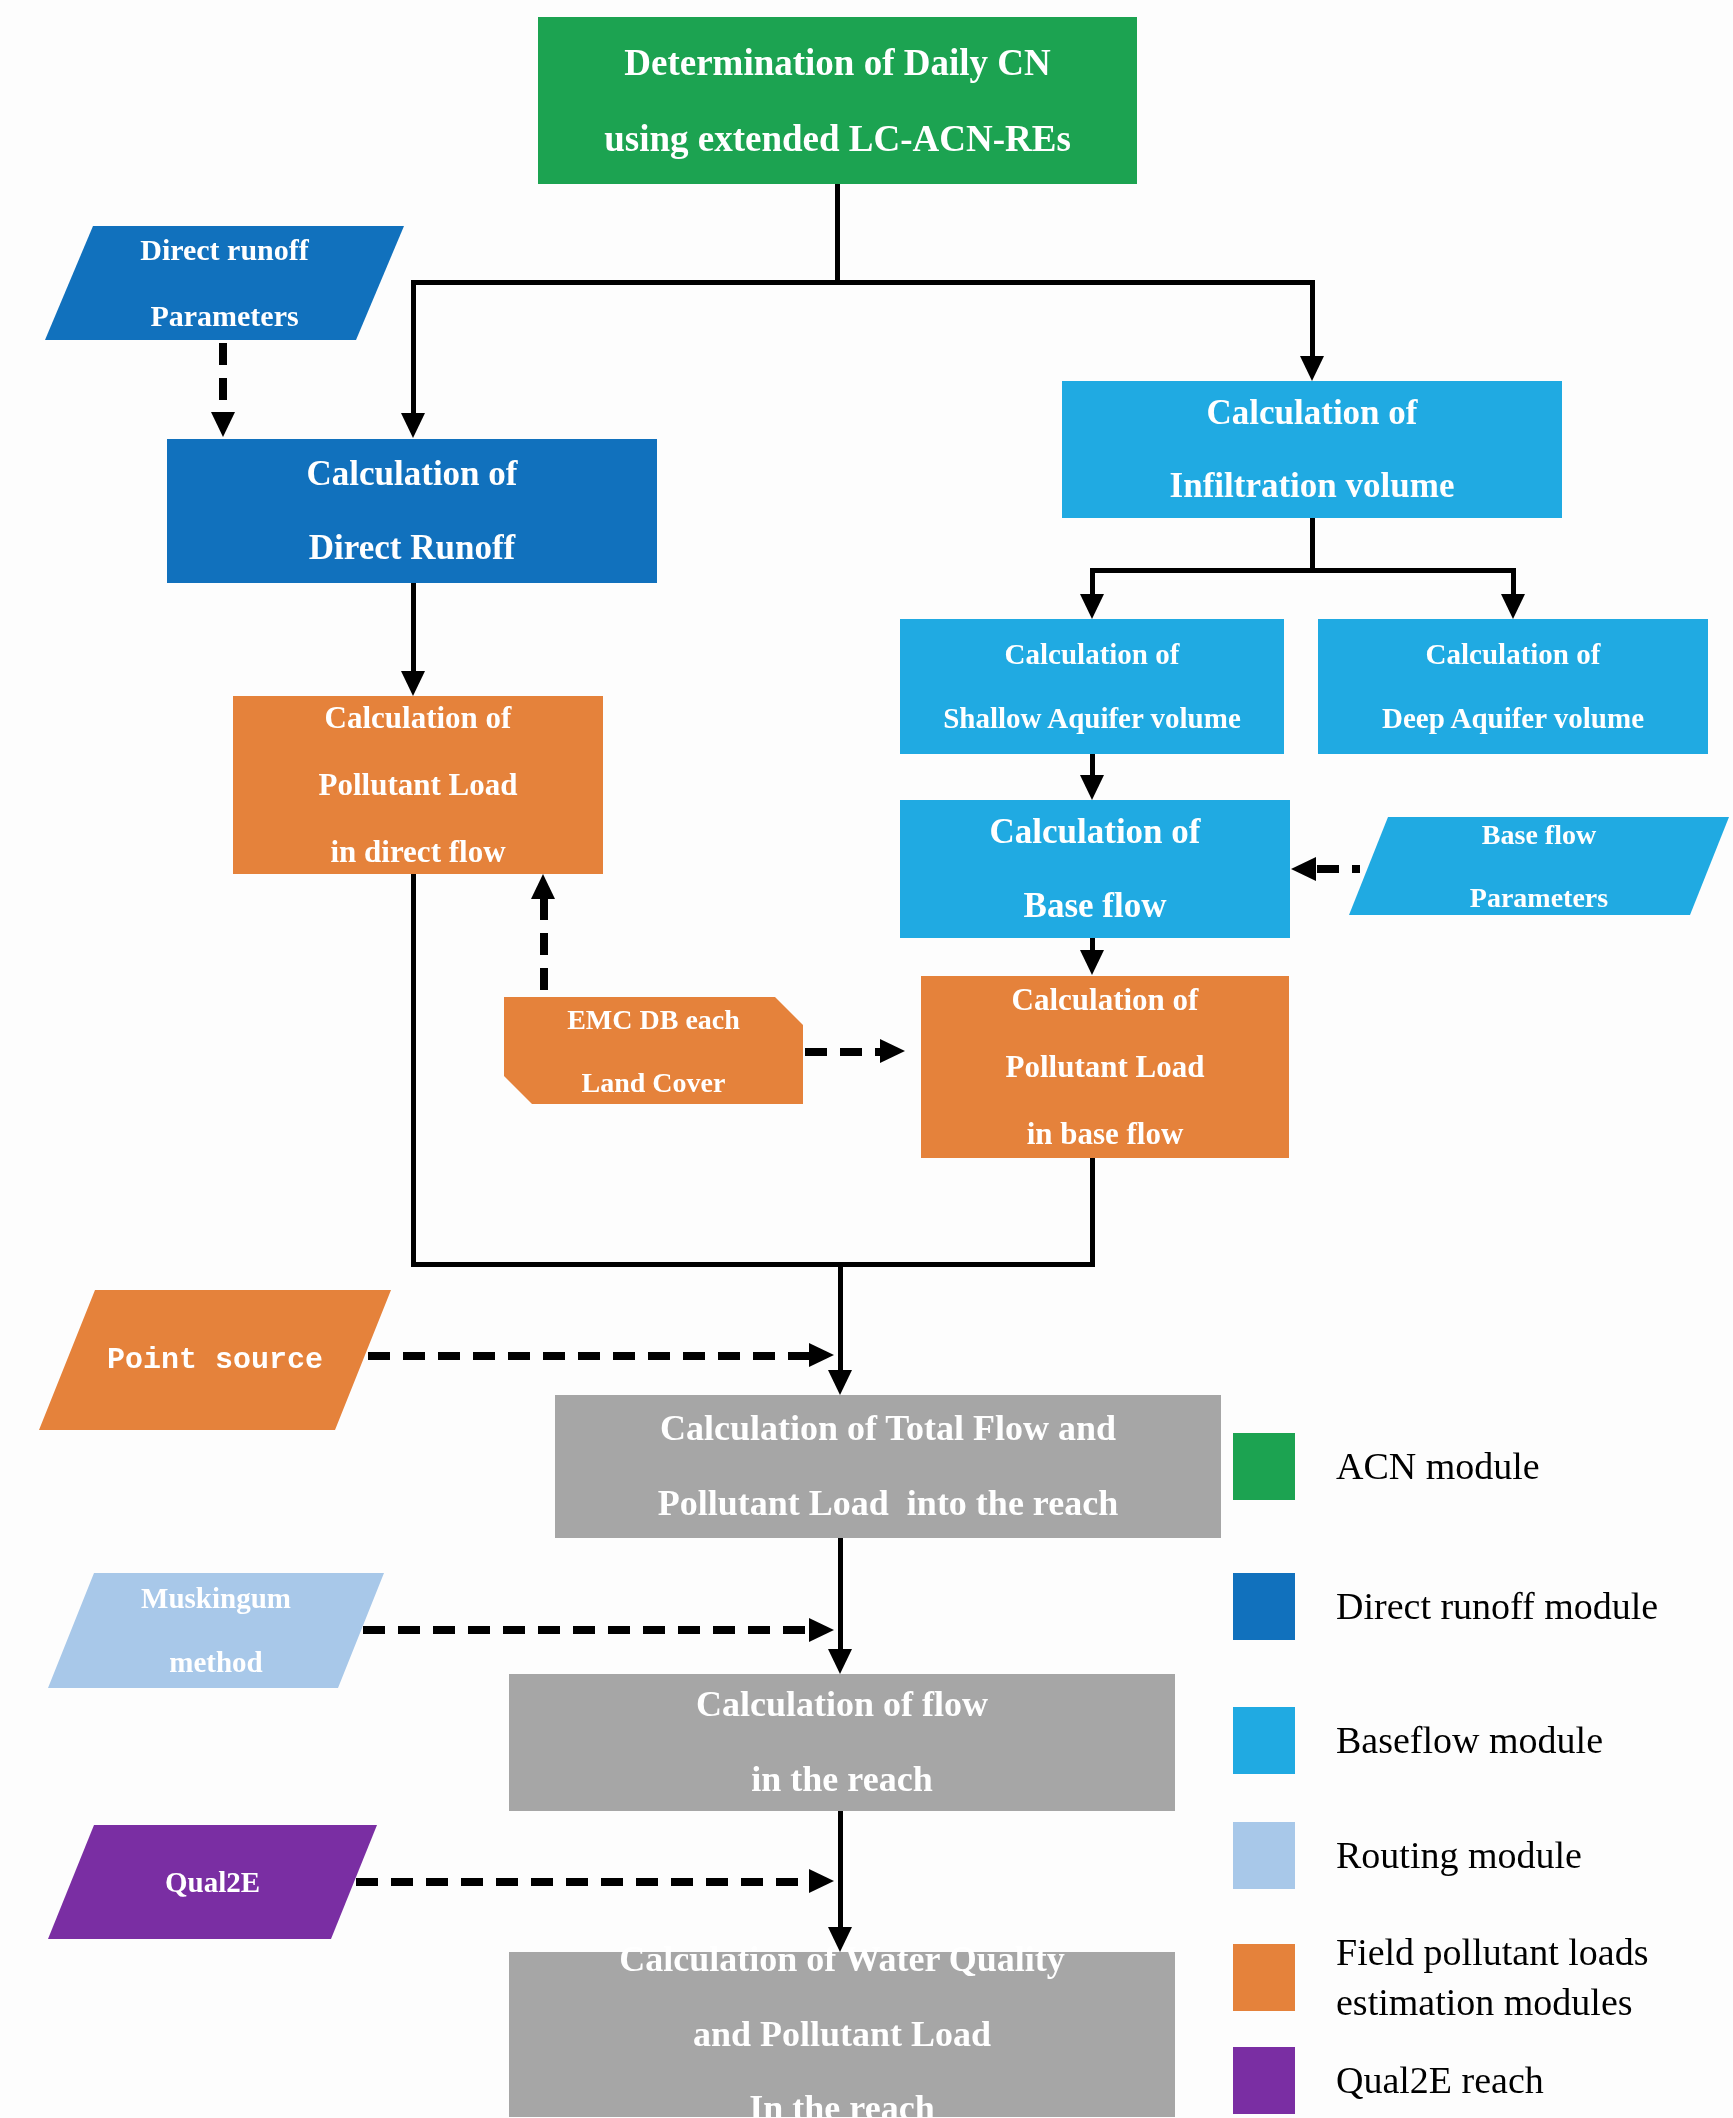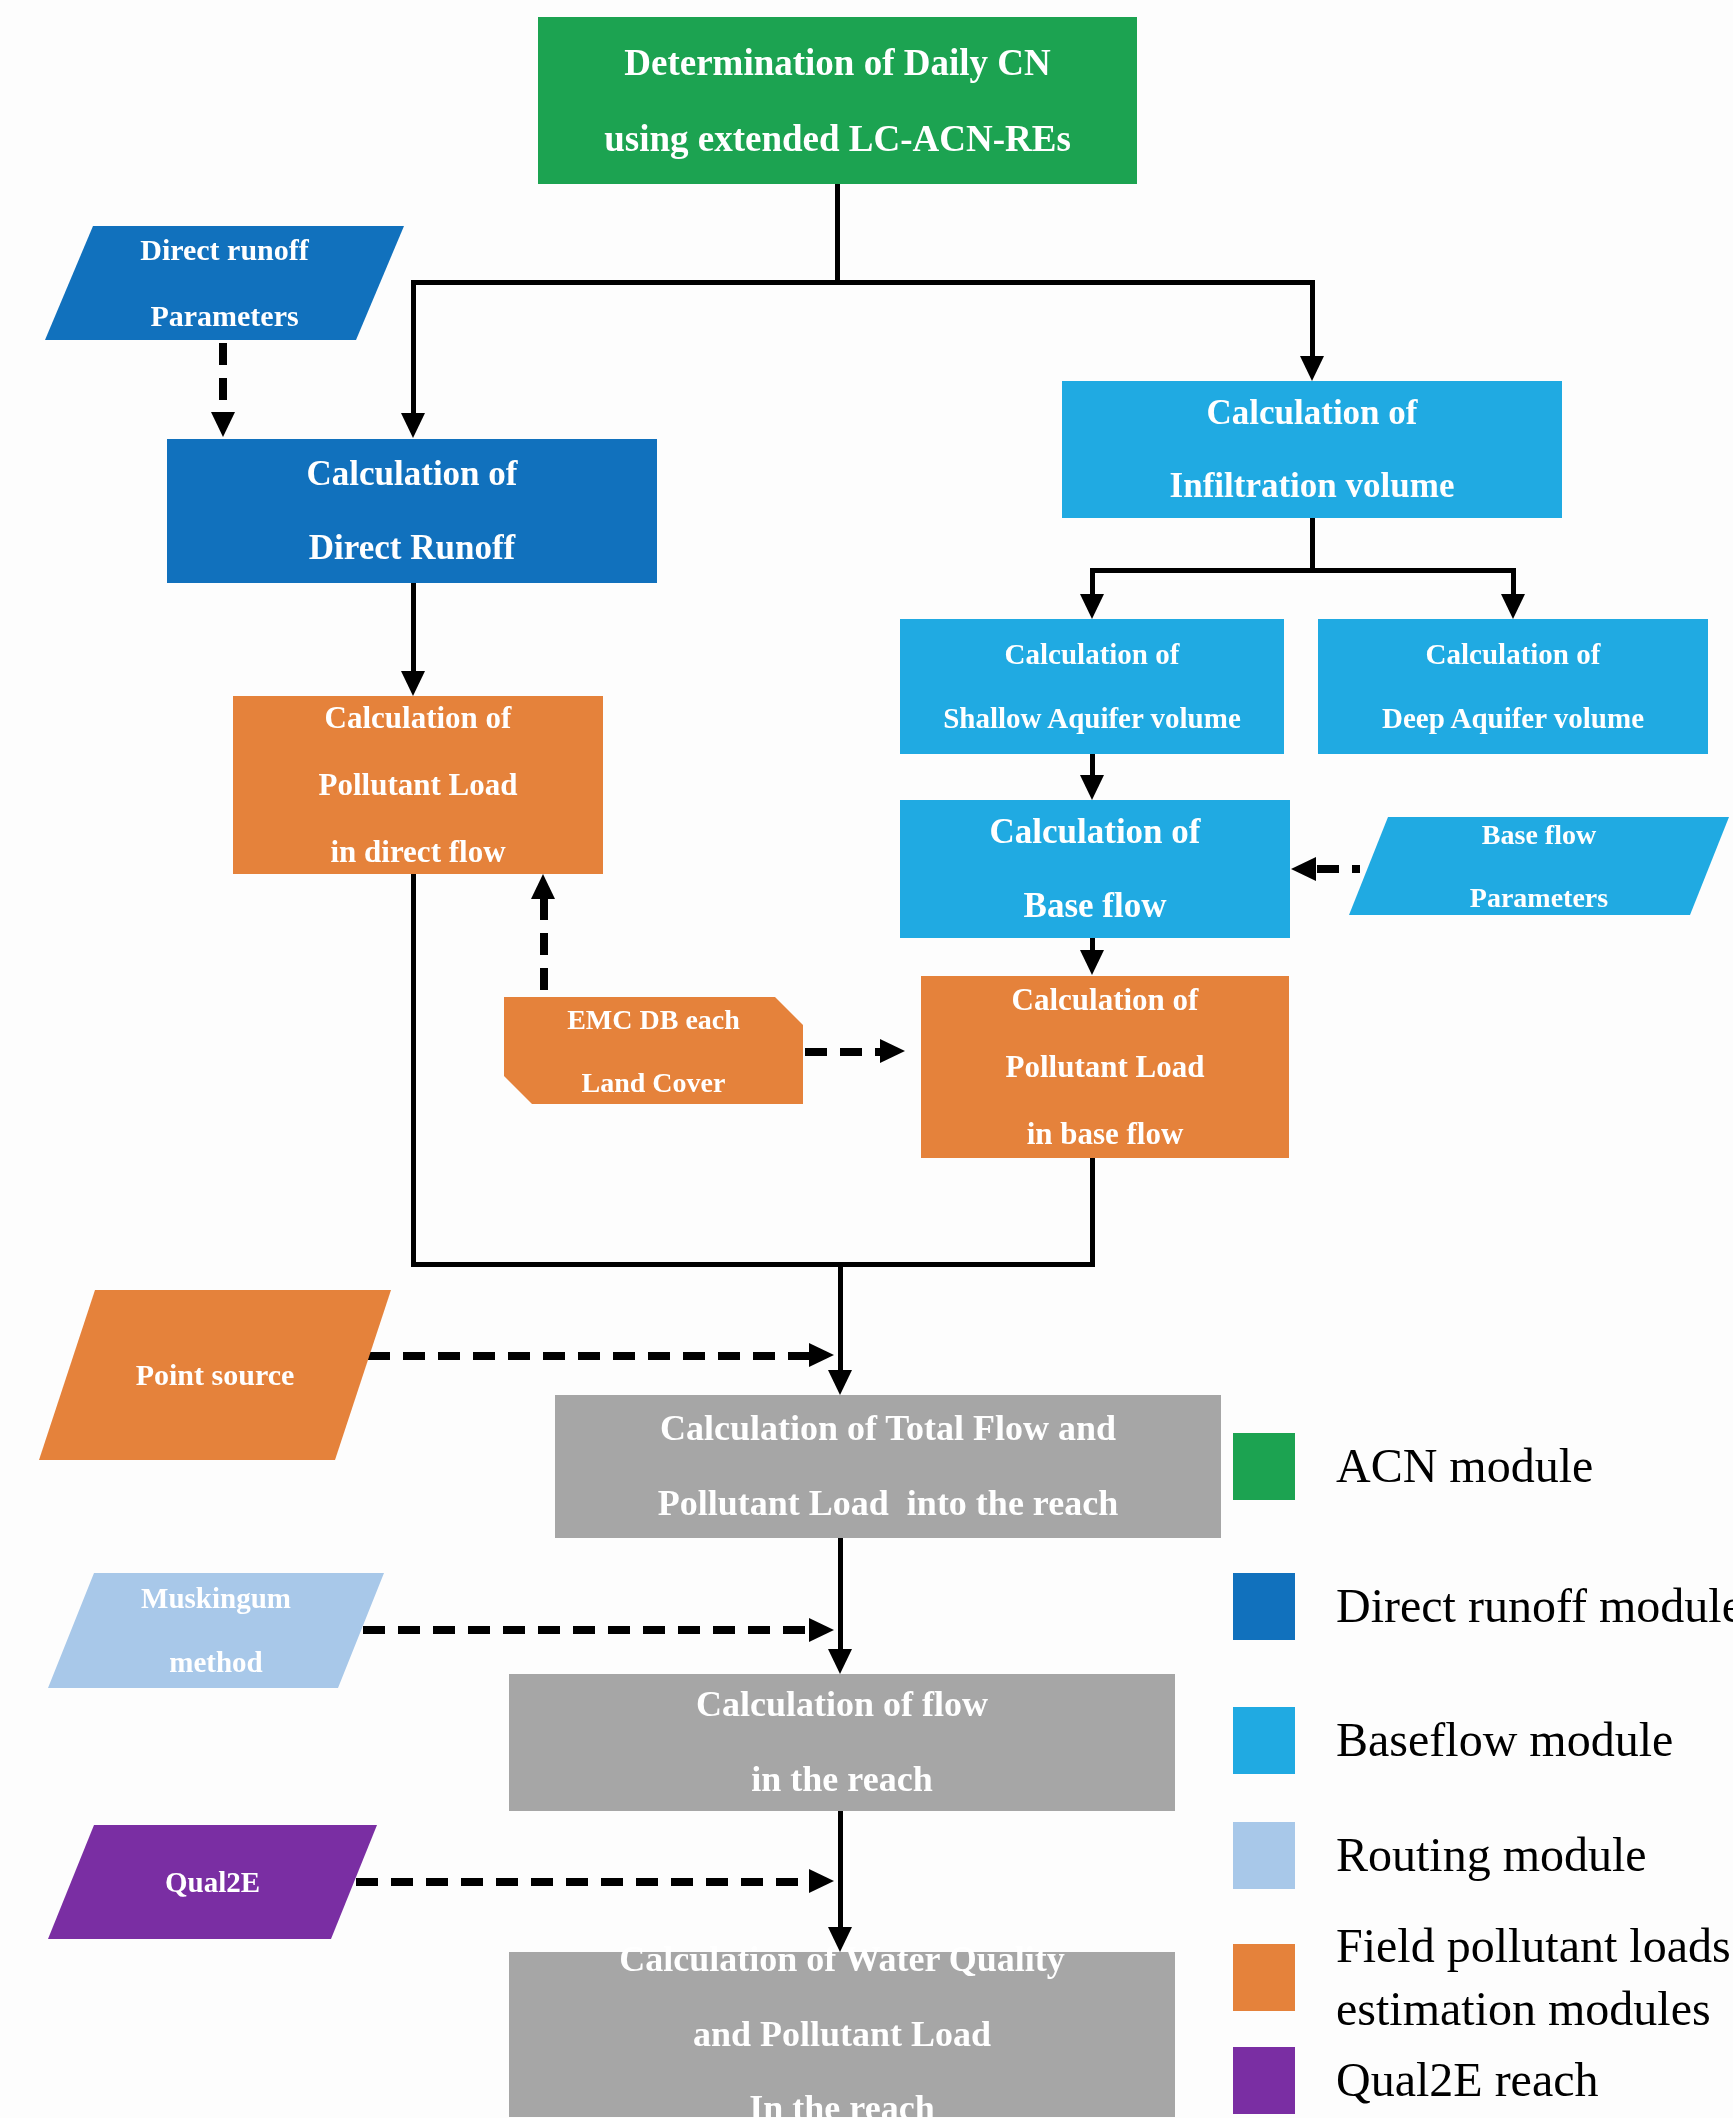--- a/index.html
+++ b/index.html
@@ -29,21 +29,21 @@
   .ah-down{border-left:12.7px solid transparent;border-right:12.7px solid transparent;border-top:25px solid #000;}
   .ah-up{border-left:12.7px solid transparent;border-right:12.7px solid transparent;border-bottom:25px solid #000;}
   .ah-right{border-top:12.7px solid transparent;border-bottom:12.7px solid transparent;border-left:25px solid #000;}
   .ah-left{border-top:12.7px solid transparent;border-bottom:12.7px solid transparent;border-right:25px solid #000;}
   .legend-row{
     position:absolute;left:1233px;width:495px;height:67px;
     display:flex;align-items:center;gap:41px;
   }
   .swatch{width:62px;height:67px;flex:0 0 auto;}
   .legend-label{
-    color:#000;font-size:48px;line-height:1.3;font-weight:normal;
+    color:#000;font-size:38px;line-height:1.3;font-weight:normal;
     display:flex;flex-direction:column;white-space:pre;
   }
 </style>
 </head>
 <body>
 
 <div id="canvas">
 
   <div class="ln" style="left:835px;top:183px;width:4.6px;height:100px;"></div>
   <div class="ln" style="left:411px;top:280px;width:904px;height:4.6px;"></div>
@@ -151,21 +151,21 @@
     <span class="l">EMC DB each</span>
     <span class="l">Land Cover</span>
   </div>
 
   <div class="node" style="left: 921px; top: 976px; width: 368px; height: 182px; font-size: 31px; background: rgb(229, 130, 59);">
     <span class="l">Calculation of</span>
     <span class="l">Pollutant Load</span>
     <span class="l">in base flow</span>
   </div>
 
-  <div class="node para" style="left: 39px; top: 1290px; width: 352px; height: 170px; font-size: 30px; --s: 56px; background: rgb(229, 130, 59);">
+  <div class="node para" style="left: 39px; top: 1290px; width: 352px; height: 140px; font-size: 30px; --s: 56px; background: rgb(229, 130, 59); font-family: Liberation Mono, monospace;">
     <span class="l">Point source</span>
   </div>
 
   <div class="node" style="left: 509px; top: 1395px; width: 666px; height: 143px; font-size: 36px; background: rgb(166, 166, 166); margin-left: 46px;">
     <span class="l">Calculation of Total Flow and</span>
     <span class="l">Pollutant Load  into the reach</span>
   </div>
 
   <div class="node para" style="left: 48px; top: 1573px; width: 336px; height: 115px; font-size: 29px; --s: 46px; background: rgb(168, 200, 233);">
     <span class="l">Muskingum</span>

